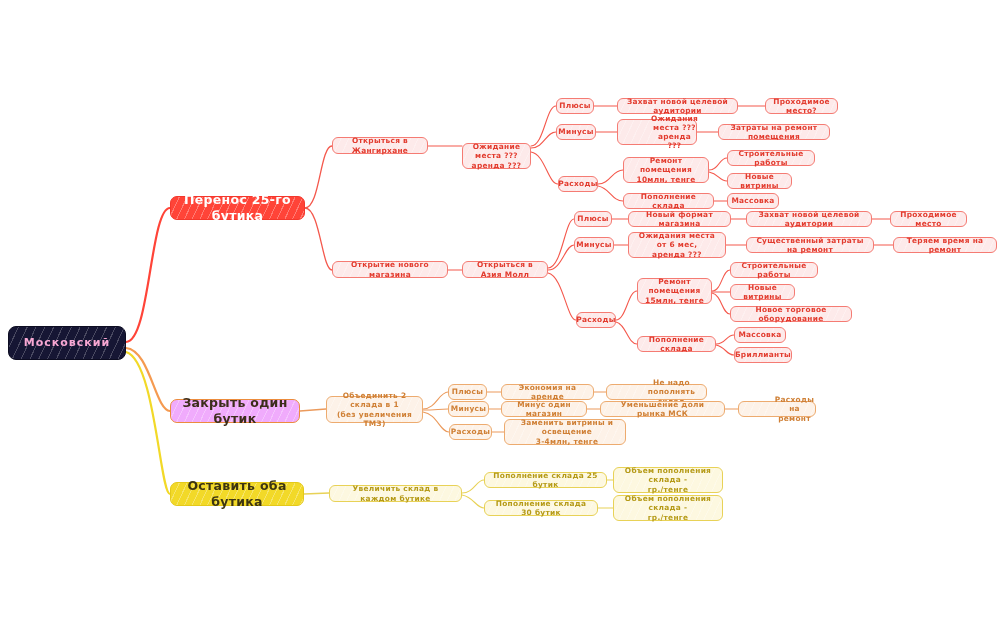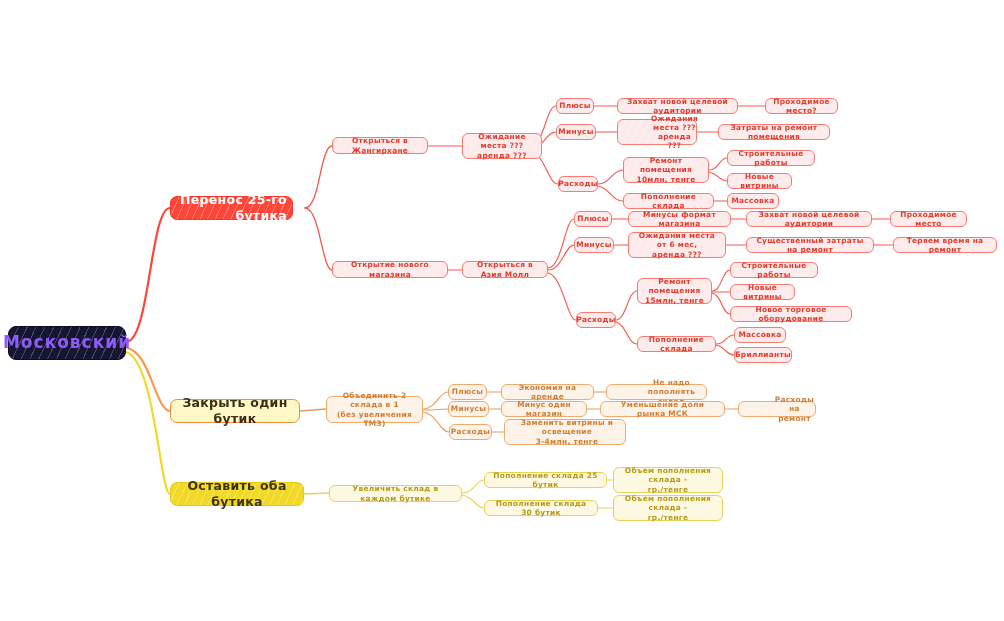--- a/index.html
+++ b/index.html
@@ -14,30 +14,30 @@
         background-repeat:repeat;}
   
   .node::after{content:"";position:absolute;left:0;top:0;right:0;bottom:0;
       border-radius:6px;pointer-events:none;
       background-image:repeating-linear-gradient(115deg,
           rgba(255,255,255,.30) 0px, rgba(255,255,255,.30) 1px,
           rgba(255,255,255,0) 1px, rgba(255,255,255,0) 7px);}
   .node span{position:relative;z-index:3;display:block;}
 
   
-  .root{background:#161634;color:#8b5cf6;border:1.5px solid #0d0d22;
-        font-size:17px;font-weight:600;letter-spacing:1px;border-radius:8px;}
+  .root{background:#161634;color:#f9a8d4;border:1.5px solid #0d0d22;
+        font-size:11px;font-weight:600;letter-spacing:1px;border-radius:8px;}
   .root::after{background-image:repeating-linear-gradient(115deg,
       rgba(255,255,255,.22) 0px, rgba(255,255,255,.22) 1px,
       rgba(255,255,255,0) 1px, rgba(255,255,255,0) 8px);}
 
   
   .l1{font-size:12.5px;font-weight:600;border-radius:7px;}
   .l1.red{background:#ff4438;border:1.5px solid #f4372c;color:#ffffff;}
-  .l1.orange{background:#fef9c3;border:1.5px solid #ec8c3d;color:#3c2d1b;}
+  .l1.orange{background:#f0abfc;border:1.5px solid #ec8c3d;color:#3c2d1b;}
   .l1.yellow{background:#f2d928;border:1.5px solid #e4c91a;color:#3d3510;}
 
   
   .chip{font-size:7.4px;font-weight:600;}
   .chip.red{background:#fdeaea;border:1px solid #f57b73;color:#e23b2e;}
   .chip.orange{background:#fdf1e6;border:1px solid #eda濃;color:#d4813a;}
   .chip.orange{background:#fdf2e8;border:1px solid #edab6f;color:#cf7f34;}
   .chip.yellow{background:#fdf8e0;border:1px solid #e8d257;color:#b59a17;}
 </style>
 </head>
@@ -111,28 +111,28 @@
       <path d="M462,495 C474,497 476,508 484,508" stroke="#e8d257" stroke-width="1.1"></path>
       <path d="M598,480 L613,480" stroke="#e8d257" stroke-width="1.1"></path>
       <path d="M598,508 L613,508" stroke="#e8d257" stroke-width="1.1"></path>
     </g>
   </svg>
 
   <div class="node root" style="left:8px;top:326px;width:118px;height:34px;">
     <span>Московский</span>
   </div>
 
-  <div class="node l1 red" style="left:170px;top:196px;width:123px;height:24px;text-align:right;">
+  <div class="node l1 red" style="left:170px;top:196px;width:135px;height:24px;">
     <span>Перенос 25-го бутика</span>
   </div>
 
   <div class="node chip red" style="left:332px;top:137px;width:96px;height:17px;">
     <span>Открыться в Жангирхане</span>
   </div>
-  <div class="node chip red" style="left:462px;top:133px;width:80px;height:26px;white-space:pre-line;">
+  <div class="node chip red" style="left:462px;top:143px;width:69px;height:26px;white-space:pre-line;">
     <span>Ожидание места ???
 аренда ???</span>
   </div>
 
   <div class="node chip red" style="left:556px;top:98px;width:38px;height:16px;">
     <span>Плюсы</span>
   </div>
   <div class="node chip red" style="left:617px;top:98px;width:121px;height:16px;">
     <span>Захват новой целевой аудитории</span>
   </div>
@@ -175,21 +175,21 @@
     <span>Открытие нового магазина</span>
   </div>
   <div class="node chip red" style="left:462px;top:261px;width:86px;height:17px;">
     <span>Открыться в Азия Молл</span>
   </div>
 
   <div class="node chip red" style="left:574px;top:211px;width:38px;height:16px;">
     <span>Плюсы</span>
   </div>
   <div class="node chip red" style="left:628px;top:211px;width:103px;height:16px;">
-    <span>Минусы формат магазина</span>
+    <span>Новый формат магазина</span>
   </div>
   <div class="node chip red" style="left:746px;top:211px;width:126px;height:16px;">
     <span>Захват новой целевой аудитории</span>
   </div>
   <div class="node chip red" style="left:890px;top:211px;width:77px;height:16px;">
     <span>Проходимое место</span>
   </div>
 
   <div class="node chip red" style="left:574px;top:237px;width:40px;height:16px;">
     <span>Минусы</span>

